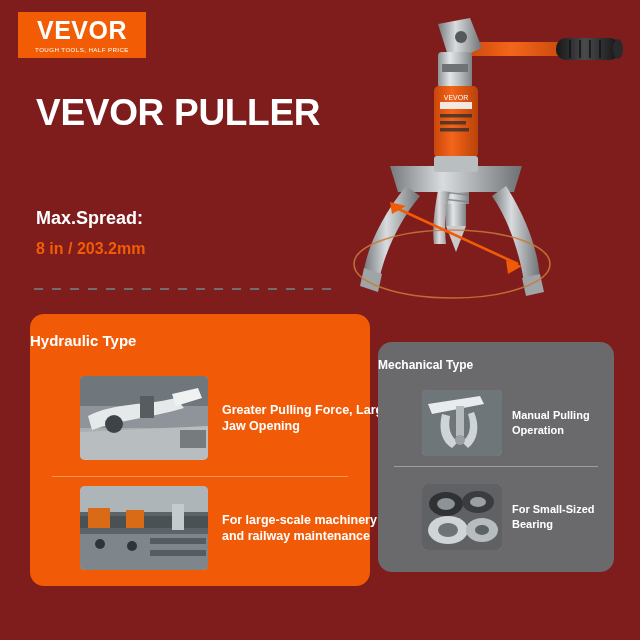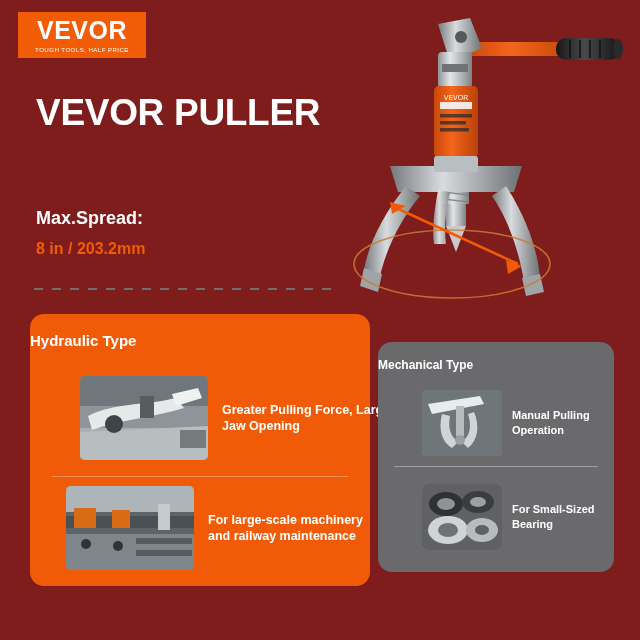--- a/index.html
+++ b/index.html
@@ -143,21 +143,21 @@
   }
   .row-text {
     font-weight: bold;
     color: #ffffff;
     line-height: 1.32;
   }
   .card-hydraulic .row-text { font-size: 12.5px; margin-left: 14px; width: 180px; }
   .card-mech .row-text { font-size: 11px; margin-left: 10px; width: 125px; font-weight: bold; }
 
   .h-row1 { left: 22px; top: 62px; }
-  .h-row2 { left: 8px; top: 172px; }
+  .h-row2 { left: 22px; top: 172px; }
   .h-row1 .thumb, .h-row2 .thumb { width: 128px; height: 84px; }
 
   .m-row1 { left: 16px; top: 48px; }
   .m-row2 { left: 16px; top: 142px; }
   .m-row1 .thumb, .m-row2 .thumb { width: 80px; height: 66px; }
 
   .sep-line {
     position: absolute;
     background: rgba(255,255,255,0.35);
     height: 1px;

